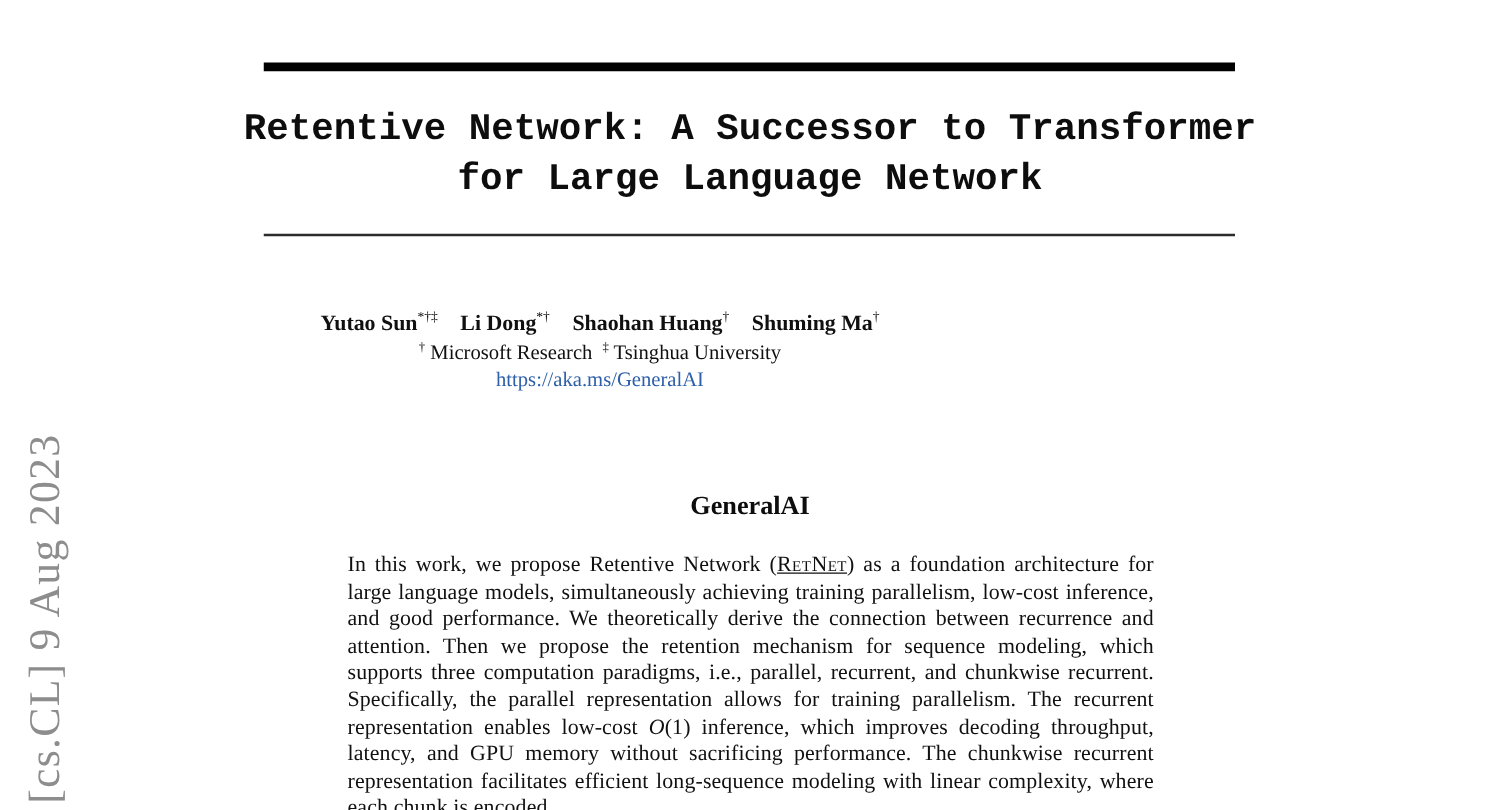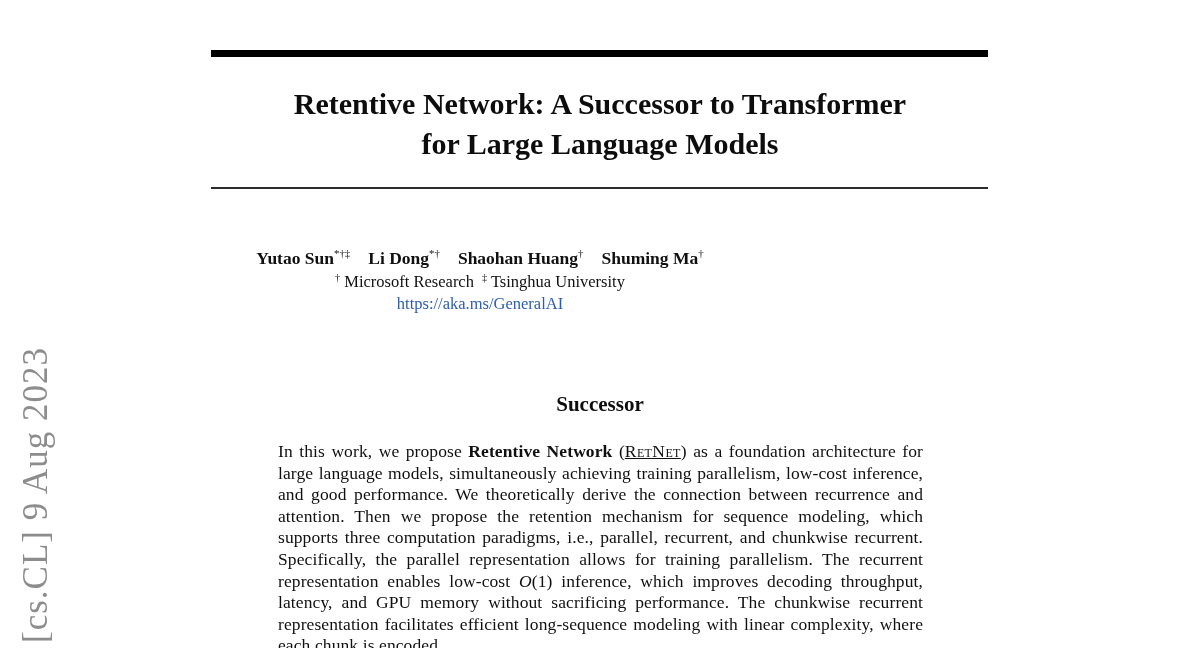--- a/index.html
+++ b/index.html
@@ -79,47 +79,47 @@
     left: 278px;
     width: 645px;
     margin: 0;
     text-align: justify;
     font-size: 17.5px;
     line-height: 21.6px;
     letter-spacing: 0.1px;
     color: #101010;
   }
   .seg-normal { }
-  .seg-bold { font-weight: bold; margin-top: 45px; }
+  .seg-bold { font-weight: normal; margin-top: 45px; }
   .seg-smallcaps { font-variant: small-caps; letter-spacing: 0.4px; text-decoration: underline; }
   .seg-italic { font-style: italic; }
 </style>
 </head>
 <body>
 
 <div class="page">
 
   <div class="arxiv-stamp">[cs.CL] 9 Aug 2023</div>
 
   <div class="rule rule-thick"></div>
 
-  <h1 class="title" style="margin:0;">
+  <h1 class="title" style="margin:0;font-family:Liberation Mono, monospace;">
     <span>Retentive Network: A Successor to Transformer</span><br>
-    <span>for Large Language Models</span>
+    <span>for Large Language Network</span>
   </h1>
 
   <div class="rule rule-thin"></div>
 
   <div class="authors">
     <div id="author-rows">
         <div class="author-row"><span class="author">Yutao Sun<sup>*†‡</sup></span><span class="author">Li Dong<sup>*†</sup></span><span class="author">Shaohan Huang<sup>†</sup></span><span class="author">Shuming Ma<sup>†</sup></span></div>
       </div>
     <div class="affil-row" id="affil-row"><span class="affil"><sup>†</sup> Microsoft Research</span><span class="affil"><sup>‡</sup> Tsinghua University</span></div>
     <div class="link-row">
       <a class="paper-link">https://aka.ms/GeneralAI</a>
     </div>
   </div>
 
-  <div class="abstract-heading">Successor</div>
+  <div class="abstract-heading">GeneralAI</div>
 
   <p class="abstract-body" id="abstract-body"><span class="seg-normal">In this work, we propose </span><span class="seg-bold">Retentive Network</span><span class="seg-normal"> (</span><span class="seg-smallcaps">RetNet</span><span class="seg-normal">) as a foundation archi­tecture for large language models, simultaneously achieving training parallelism, low-cost inference, and good performance. We theoretically derive the connection between recurrence and attention. Then we propose the retention mechanism for sequence modeling, which supports three computation paradigms, i.e., parallel, recurrent, and chunkwise recurrent. Specifically, the parallel representation allows for training parallelism. The recurrent representation enables low-cost </span><span class="seg-italic">O</span><span class="seg-normal">(1) infer­ence, which improves decoding throughput, latency, and GPU memory without sacrificing performance. The chunkwise recurrent representation facilitates effi­cient long-sequence modeling with linear complexity, where each chunk is encoded</span></p>
 
 </div>
 
 </body></html>

